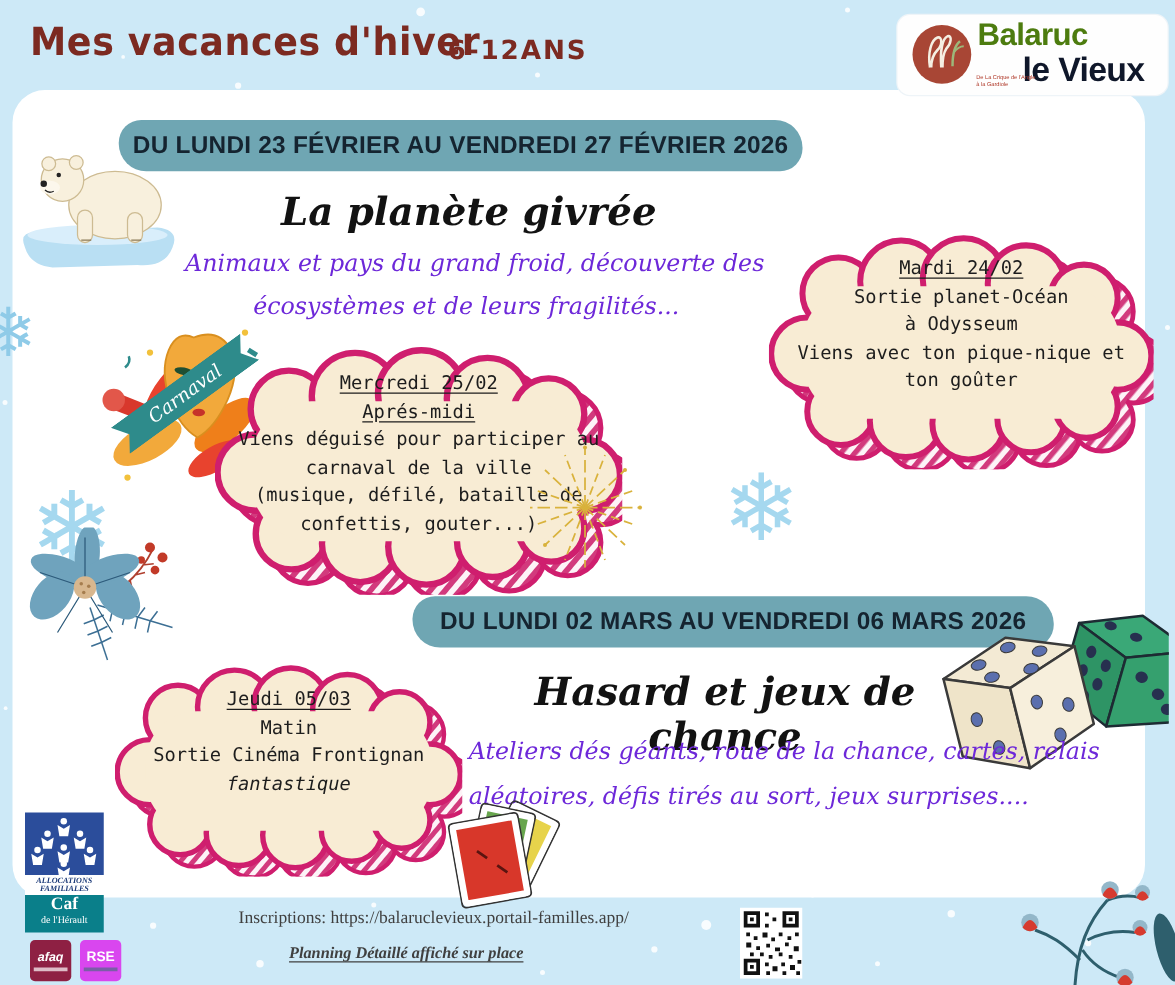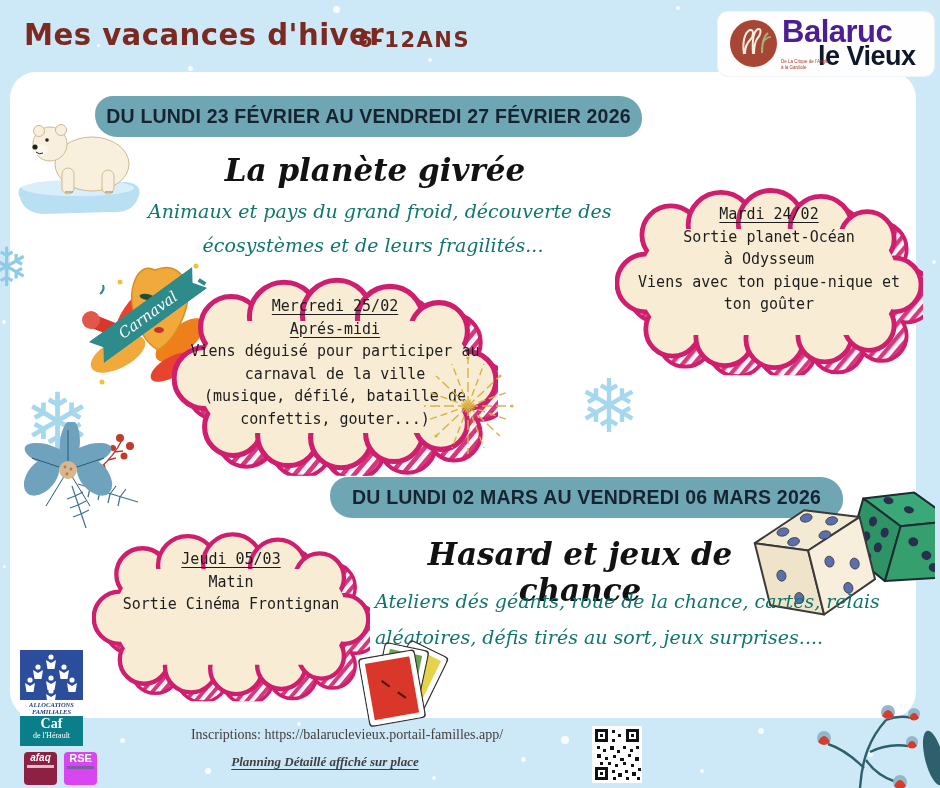--- a/index.html
+++ b/index.html
@@ -6,45 +6,45 @@
   .page{position:relative;width:940px;height:788px;background:#cde9f7;overflow:hidden;
         font-family:"Liberation Sans",sans-serif;margin:0 auto;}
   .abs{position:absolute;}
   .panel{left:10px;top:72px;width:906px;height:646px;background:#ffffff;border-radius:26px;}
   .dot{border-radius:50%;background:#fff;opacity:.85;}
   .main-title{left:24px;top:16px;font-family:"DejaVu Sans",sans-serif;font-weight:700;
       font-size:31px;color:#7c2a21;letter-spacing:.5px;transform:scaleX(.94);transform-origin:left top;white-space:nowrap;}
   .age{left:358px;top:28px;font-family:"DejaVu Sans",sans-serif;font-weight:700;font-size:21px;color:#7c2a21;letter-spacing:1.5px;}
   .logo-box{left:718px;top:12px;width:216px;height:64px;background:#fefefe;border-radius:10px;box-shadow:0 0 0 1px #eef4f8;}
   .logo-circle{left:12px;top:8px;width:47px;height:47px;border-radius:50%;background:#a84635;}
-  .logo-n1{left:64px;top:2px;font-weight:800;font-size:31px;color:#4c1d95;letter-spacing:-.5px;}
+  .logo-n1{left:64px;top:2px;font-weight:800;font-size:25px;color:#4d7c0f;letter-spacing:-.5px;}
   .logo-n2{left:100px;top:29px;font-weight:800;font-size:27px;color:#0f172a;letter-spacing:-.5px;}
   .logo-tag{left:63px;top:47px;width:54px;font-size:4.5px;line-height:5.5px;color:#b03a2a;}
   .banner{background:#6fa6b3;border-radius:18px 22px 18px 22px;display:flex;align-items:center;justify-content:center;
       font-weight:700;font-size:19.5px;color:#152430;letter-spacing:.2px;white-space:nowrap;}
   .banner1{left:95px;top:96px;width:547px;height:41px;}
   .banner2{left:330px;top:477px;width:513px;height:41px;}
   .script-title{font-family:"DejaVu Serif",serif;font-style:italic;font-weight:700;font-size:31px;color:#121212;text-align:center;}
-  .script-desc{font-family:"DejaVu Serif",serif;font-style:italic;font-size:19px;color:#0f766e;text-align:center;white-space:nowrap;}
+  .script-desc{font-family:"DejaVu Serif",serif;font-style:italic;font-size:19px;color:#6d28d9;text-align:center;white-space:nowrap;}
   .cloud-text{font-family:"DejaVu Sans Mono",monospace;font-size:15px;line-height:1.5;color:#1d1d1d;text-align:center;}
   .u{text-decoration:underline;text-underline-offset:3px;}
   .it{font-style:italic;}
   .snowflake{color:#a5d8ef;line-height:1;}
   .ribbon{background:#2e8b8b;color:#fff;display:flex;align-items:center;justify-content:center;
       font-family:"DejaVu Serif",serif;font-style:italic;font-size:15px;
       clip-path:polygon(0 0,100% 0,93% 50%,100% 100%,0 100%,7% 50%);}
   .footer-line{font-family:Liberation Serif, serif;color:#404040;text-align:center;}
   .caf-box{width:63px;}
   .caf-blue{width:63px;height:50px;background:#2b4d9b;}
   .caf-white{width:63px;background:#fff;text-align:center;font-family:"Liberation Serif",serif;
       font-style:italic;font-weight:700;font-size:6.5px;line-height:7px;color:#1f3d7a;padding:1px 0;}
   .caf-teal{width:63px;height:30px;background:#0a7f8a;color:#fff;text-align:center;font-family:"Liberation Serif",serif;}
   .caf-name{font-size:14px;font-weight:700;line-height:15px;}
   .caf-region{font-size:8px;line-height:9px;}
-  .badge{border-radius:4px;color:#fff;display:flex;align-items:center;justify-content:flex-start;
+  .badge{border-radius:4px;color:#fff;display:flex;align-items:center;justify-content:center;
       font-weight:700;flex-direction:column;}
   .badge-afaq{background:#8e2043;font-size:10px;font-style:italic;}
   .badge-rse{background:#d946ef;font-size:11px;}
   .badge-sub{width:80%;height:3px;background:rgba(255,255,255,.7);margin-top:2px;}
 </style>
 </head>
 <body>
 
 <div class="page">
 
@@ -300,20 +300,21 @@
   <div class="abs script-desc" style="left:375px;top:590px;width:430px">Ateliers dés géants, roue de la chance, cartes, relais</div>
   <div class="abs script-desc" style="left:375px;top:626px;width:430px">aléatoires, défis tirés au sort, jeux surprises....</div>
 
   <svg class="abs" style="left:92px;top:518px" width="278" height="196" viewBox="0 0 320 196">
       <use href="#cloudShape"></use>
     </svg>
   <div class="abs cloud-text" style="left:104px;top:548px;width:254px">
     <div class="u">Jeudi 05/03</div>
     <div>Matin</div>
     <div>Sortie Cinéma Frontignan</div>
+    <div class="it">fantastique</div>
   </div>
 
   <svg class="abs" style="left:356px;top:636px" width="104" height="92" viewBox="0 0 104 92">
     <g transform="translate(56,8) rotate(26)">
       <rect x="-3" y="-3" width="42" height="58" rx="3" fill="none" stroke="#333" stroke-width="1.4"></rect>
       <rect x="0" y="0" width="36" height="52" rx="2" fill="#e7d34b" stroke="#fff" stroke-width="5"></rect>
     </g>
     <g transform="translate(32,10) rotate(12)">
       <rect x="-3" y="-3" width="44" height="60" rx="3" fill="none" stroke="#333" stroke-width="1.4"></rect>
       <rect x="0" y="0" width="38" height="54" rx="2" fill="#68a64e" stroke="#fff" stroke-width="5"></rect>

